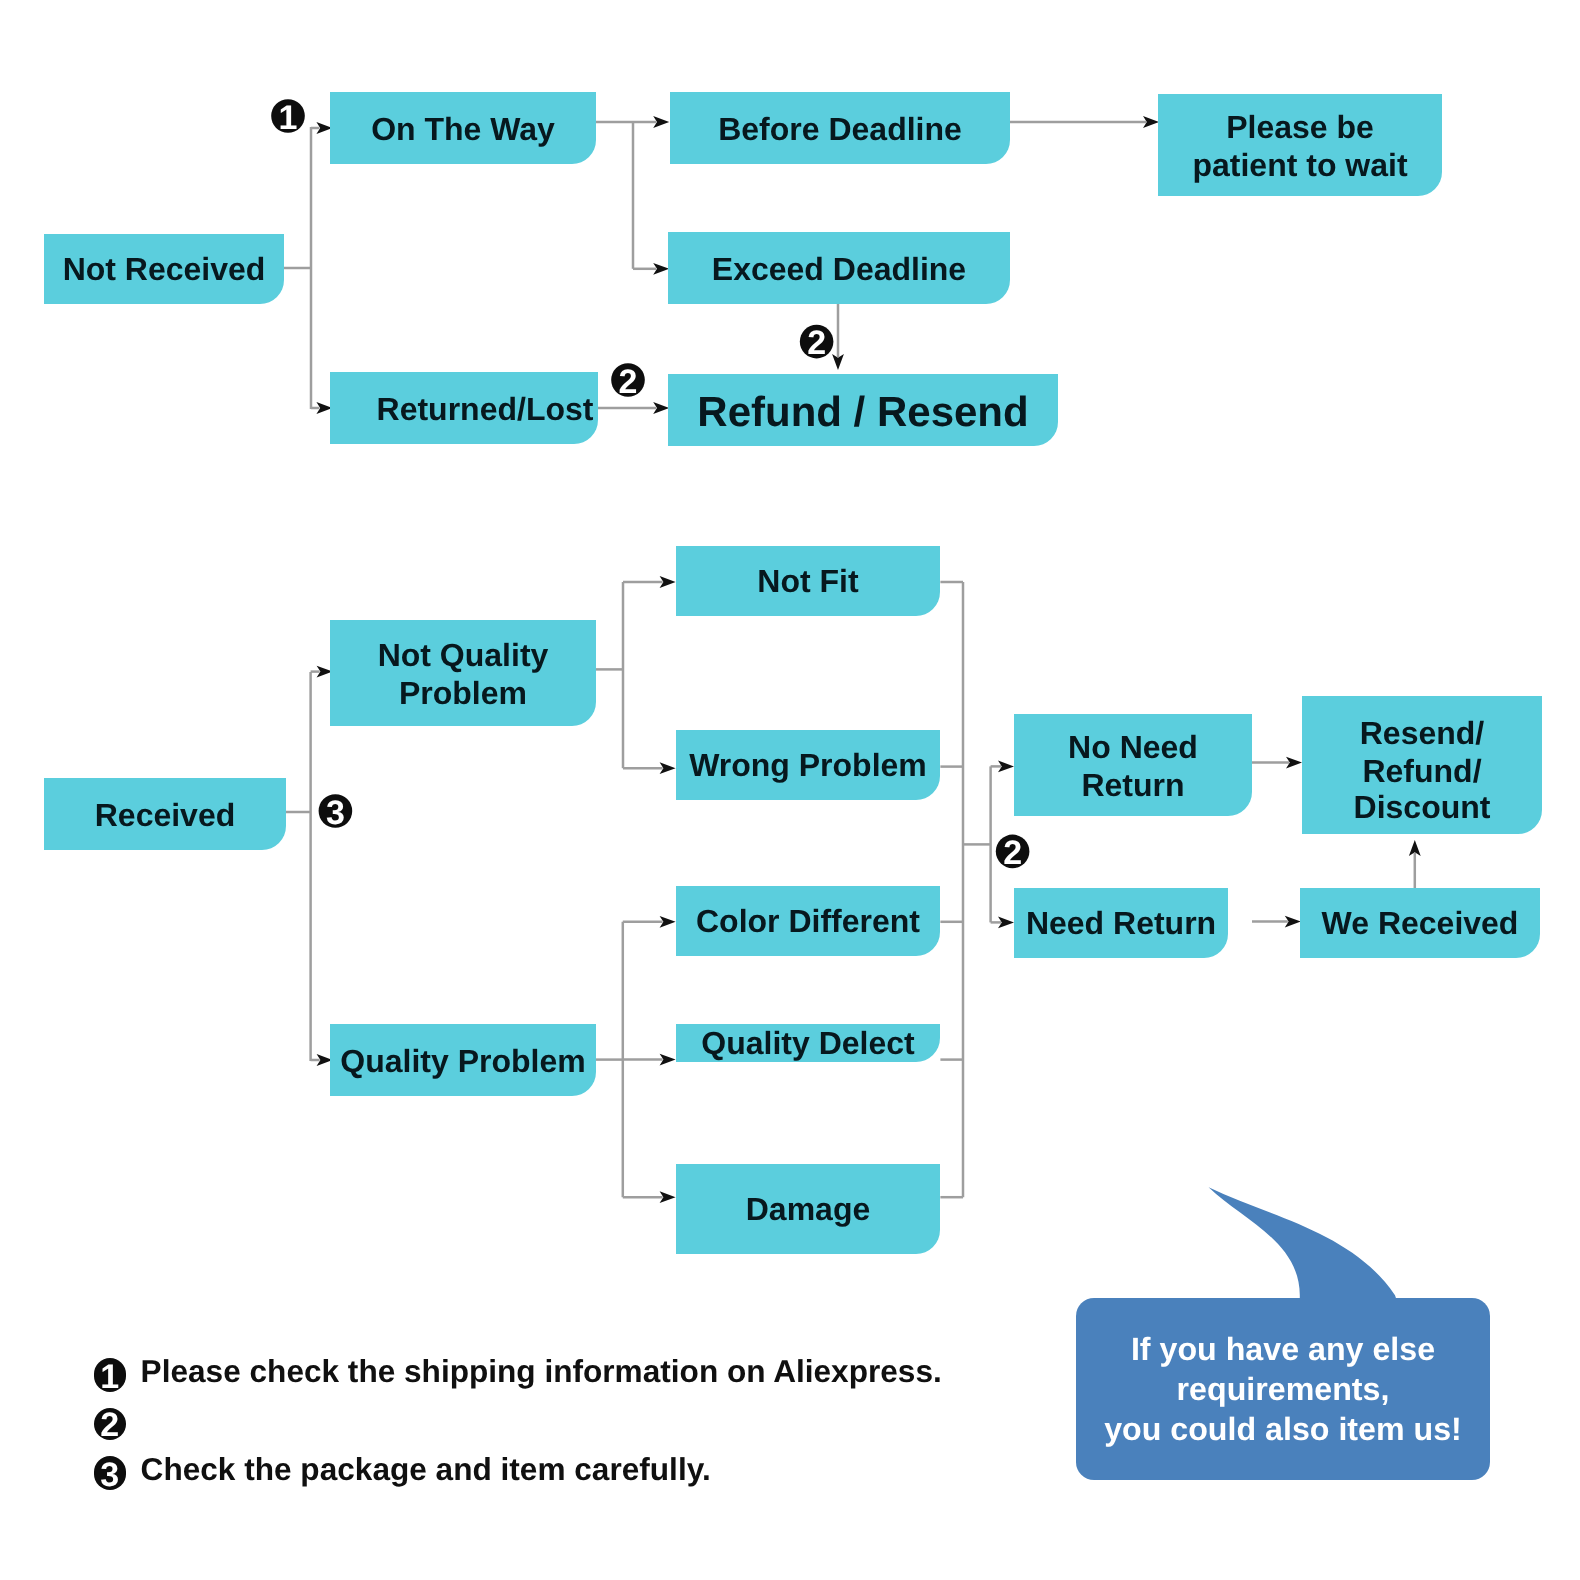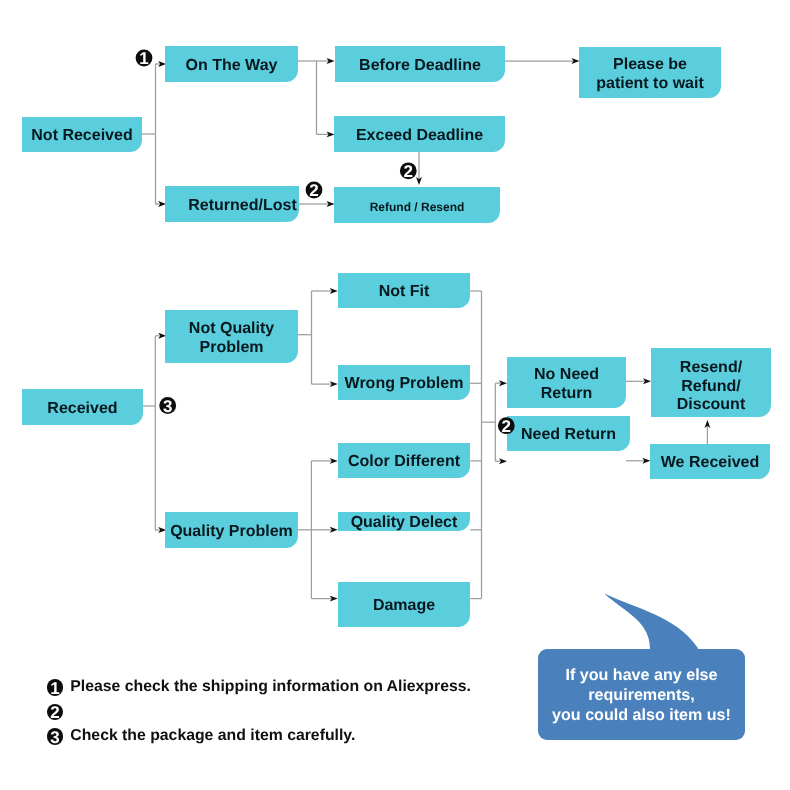--- a/index.html
+++ b/index.html
@@ -101,21 +101,21 @@
     </div>
     <div class="node" style="left:165px;top:186px;width:134px;height:36px;font-size:16px;padding-left:21px;">
       <span class="node-label">Returned/Lost</span>
     </div>
     <div class="node" style="left:335px;top:46px;width:170px;height:36px;font-size:16px;">
       <span class="node-label">Before Deadline</span>
     </div>
     <div class="node" style="left:334px;top:116px;width:171px;height:36px;font-size:16px;">
       <span class="node-label">Exceed Deadline</span>
     </div>
-    <div class="node" style="left:334px;top:187px;width:166px;height:36px;font-size:12px;">
+    <div class="node" style="left:334px;top:187px;width:195px;height:36px;font-size:21px;">
       <span class="node-label">Refund / Resend</span>
     </div>
     <div class="node" style="left:579px;top:47px;width:142px;height:51px;font-size:16px;">
       <span class="node-label">Please be
 patient to wait</span>
     </div>
     <div class="node" style="left:22px;top:389px;width:121px;height:36px;font-size:16px;">
       <span class="node-label">Received</span>
     </div>
     <div class="node" style="left:165px;top:310px;width:133px;height:53px;font-size:16px;">
@@ -137,21 +137,21 @@
     <div class="node" style="left:338px;top:512px;width:132px;height:19px;font-size:16px;">
       <span class="node-label">Quality Delect</span>
     </div>
     <div class="node" style="left:338px;top:582px;width:132px;height:45px;font-size:16px;">
       <span class="node-label">Damage</span>
     </div>
     <div class="node" style="left:507px;top:357px;width:119px;height:51px;font-size:16px;">
       <span class="node-label">No Need
 Return</span>
     </div>
-    <div class="node" style="left:507px;top:416px;width:123px;height:35px;font-size:16px;">
+    <div class="node" style="left:507px;top:444px;width:107px;height:35px;font-size:16px;">
       <span class="node-label">Need Return</span>
     </div>
     <div class="node" style="left:651px;top:348px;width:120px;height:69px;font-size:16px;padding-top:9px;">
       <span class="node-label">Resend/
 Refund/
 Discount</span>
     </div>
     <div class="node" style="left:650px;top:444px;width:120px;height:35px;font-size:16px;">
       <span class="node-label">We Received</span>
     </div>

